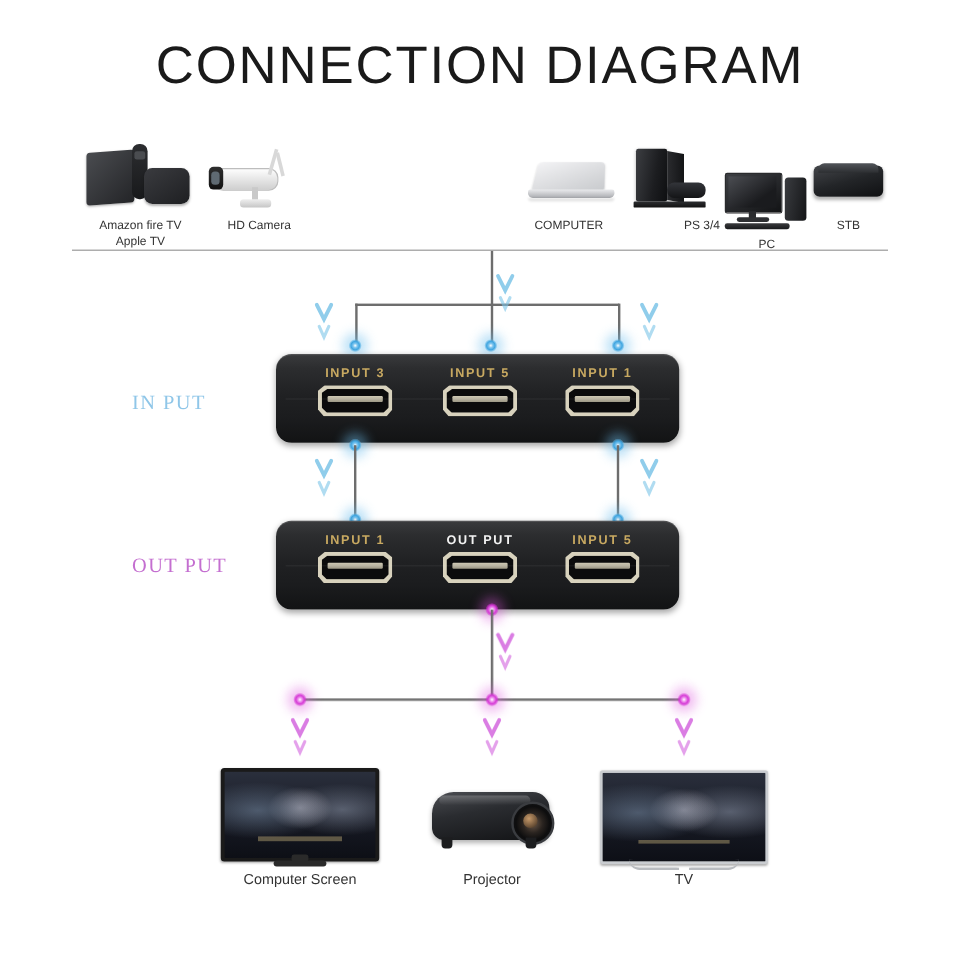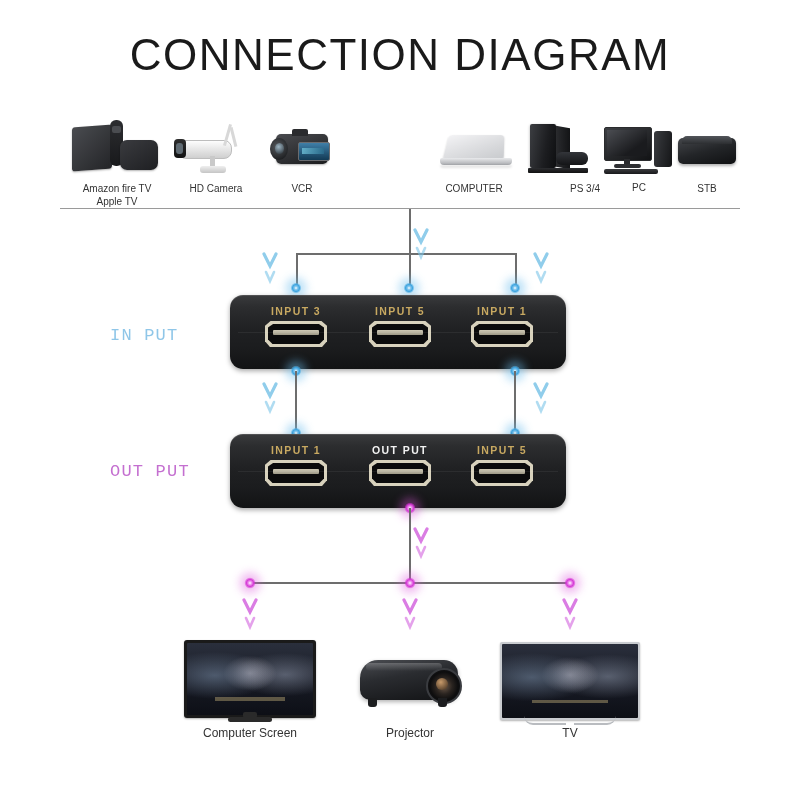--- a/index.html
+++ b/index.html
@@ -94,21 +94,21 @@
   }
   .hdmi .tongue{
     position:absolute;left:8px;right:8px;top:9px;height:5px;
     background:linear-gradient(180deg,#cfc9b5,#9d9886);
     border-radius:1px;
   }
 
   
   .sidelab{
     position:absolute;font-size:17px;letter-spacing:1.2px;font-weight:400;
-    font-family:Liberation Mono, monospace;
+    font-family:Liberation Serif, serif;
   }
   .sidelab.in{color:#8fc6e8;}
   .sidelab.out{color:#c46fd0;}
 
   
   .disp{position:absolute;text-align:center;}
   .disp .art{position:relative;height:82px;}
   .disp .cap{font-size:12px;color:#333;margin-top:4px;}
 
   
@@ -159,31 +159,20 @@
       <div style="position:absolute;left:4px;top:21px;width:12px;height:19px;background:linear-gradient(180deg,#2e2e2e,#111);border-radius:4px;"></div>
       <div style="position:absolute;left:6px;top:25px;width:7px;height:11px;background:#5f6a72;border-radius:3px;"></div>
       <div style="position:absolute;left:56px;top:6px;width:3px;height:22px;background:#d8d8d8;transform:rotate(16deg);"></div>
       <div style="position:absolute;left:62px;top:9px;width:3px;height:20px;background:#d8d8d8;transform:rotate(-14deg);"></div>
       <div style="position:absolute;left:40px;top:38px;width:5px;height:12px;background:#c9c9c9;"></div>
       <div style="position:absolute;left:30px;top:48px;width:26px;height:7px;background:linear-gradient(180deg,#efefef,#c5c5c5);border-radius:3px;"></div>
     </div>
     <div class="cap">HD Camera</div>
   </div>
 
-  <div class="dev" style="left:262px;top:118px;width:80px;">
-    <div class="art">
-      <div style="position:absolute;left:14px;top:16px;width:52px;height:30px;background:linear-gradient(160deg,#4a4b4f,#1b1c1e);border-radius:5px;box-shadow:0 1px 2px rgba(0,0,0,.3);"></div>
-      <div style="position:absolute;left:8px;top:20px;width:18px;height:22px;background:radial-gradient(circle at 40% 40%,#55585c,#0d0e10);border-radius:50%;"></div>
-      <div style="position:absolute;left:13px;top:25px;width:9px;height:11px;background:radial-gradient(circle at 40% 35%,#9fb6c4,#20262b);border-radius:50%;"></div>
-      <div style="position:absolute;left:36px;top:24px;width:30px;height:17px;background:linear-gradient(180deg,#3f7fa8,#123a55);border-radius:2px;border:1px solid #6a6c70;"></div>
-      <div style="position:absolute;left:40px;top:30px;width:22px;height:6px;background:linear-gradient(90deg,#6fc0d8,#2a6d8e);opacity:.8;"></div>
-      <div style="position:absolute;left:30px;top:11px;width:16px;height:7px;background:#2a2b2e;border-radius:2px 2px 0 0;"></div>
-    </div>
-    <div class="cap">VCR</div>
-  </div>
 
 
   <div class="dev" style="left:430px;top:118px;width:88px;">
     <div class="art">
       <div style="position:absolute;left:16px;top:16px;width:58px;height:26px;background:linear-gradient(160deg,#f3f3f5,#c7c9cc);border-radius:4px;transform:perspective(70px) rotateX(16deg) skewX(-8deg);box-shadow:0 1px 2px rgba(0,0,0,.2);"></div>
       <div style="position:absolute;left:10px;top:40px;width:72px;height:7px;background:linear-gradient(180deg,#e9eaec,#a9abaf);border-radius:2px 2px 4px 4px;"></div>
       <div style="position:absolute;left:10px;top:47px;width:72px;height:3px;background:rgba(0,0,0,.10);border-radius:0 0 4px 4px;filter:blur(1px);"></div>
     </div>
     <div class="cap">COMPUTER</div>
   </div>
@@ -191,21 +180,21 @@
   <div class="dev" style="left:516px;top:118px;width:84px;text-align:right;">
     <div class="art">
       <div style="position:absolute;left:14px;top:6px;width:26px;height:44px;background:linear-gradient(100deg,#3c3e42 0%,#1c1d20 60%,#0e0f11 100%);border-radius:2px;box-shadow:0 1px 3px rgba(0,0,0,.32);"></div>
       <div style="position:absolute;left:40px;top:9px;width:14px;height:41px;background:linear-gradient(90deg,#2a2b2e,#131416);transform:skewY(10deg);"></div>
       <div style="position:absolute;left:40px;top:34px;width:32px;height:13px;background:linear-gradient(180deg,#33353a,#141517);border-radius:6px;"></div>
       <div style="position:absolute;left:12px;top:50px;width:60px;height:5px;background:linear-gradient(180deg,#2c2d30,#111);border-radius:1px;"></div>
     </div>
     <div class="cap">PS 3/4</div>
   </div>
 
-  <div class="dev" style="left:596px;top:117px;width:86px;">
+  <div class="dev" style="left:596px;top:134px;width:86px;">
     <div class="art">
       <div style="position:absolute;left:8px;top:10px;width:46px;height:32px;background:linear-gradient(150deg,#3d3f43,#121315);border-radius:2px;border:1px solid #2a2b2d;"></div>
       <div style="position:absolute;left:11px;top:13px;width:40px;height:26px;background:linear-gradient(145deg,#4b4d52 0%,#1a1b1e 70%);"></div>
       <div style="position:absolute;left:28px;top:42px;width:6px;height:6px;background:#2a2b2e;"></div>
       <div style="position:absolute;left:18px;top:47px;width:27px;height:4px;background:#2e2f32;border-radius:2px;"></div>
       <div style="position:absolute;left:58px;top:14px;width:18px;height:36px;background:linear-gradient(100deg,#3a3c40,#141517);border-radius:3px;"></div>
       <div style="position:absolute;left:8px;top:52px;width:54px;height:5px;background:linear-gradient(180deg,#3a3b3e,#18191b);border-radius:2px;"></div>
     </div>
     <div class="cap">PC</div>
   </div>

